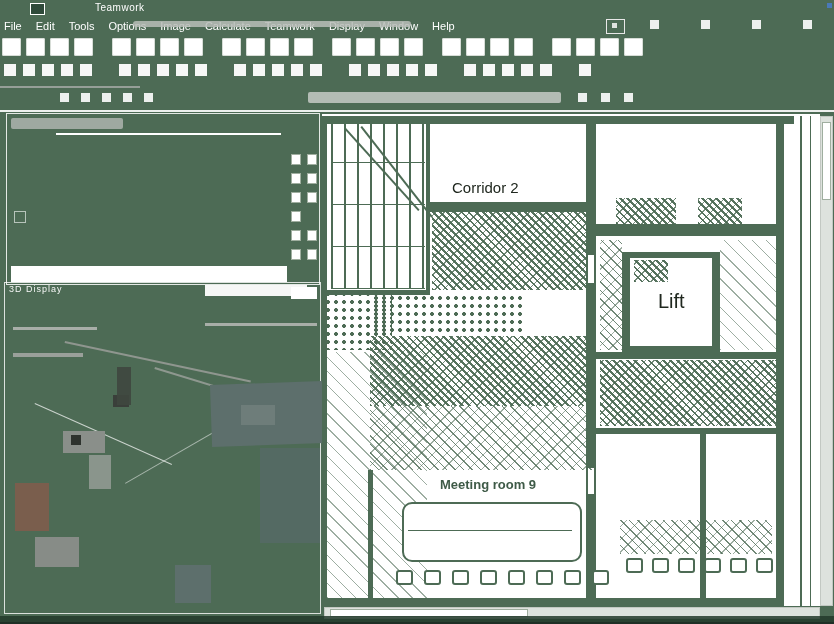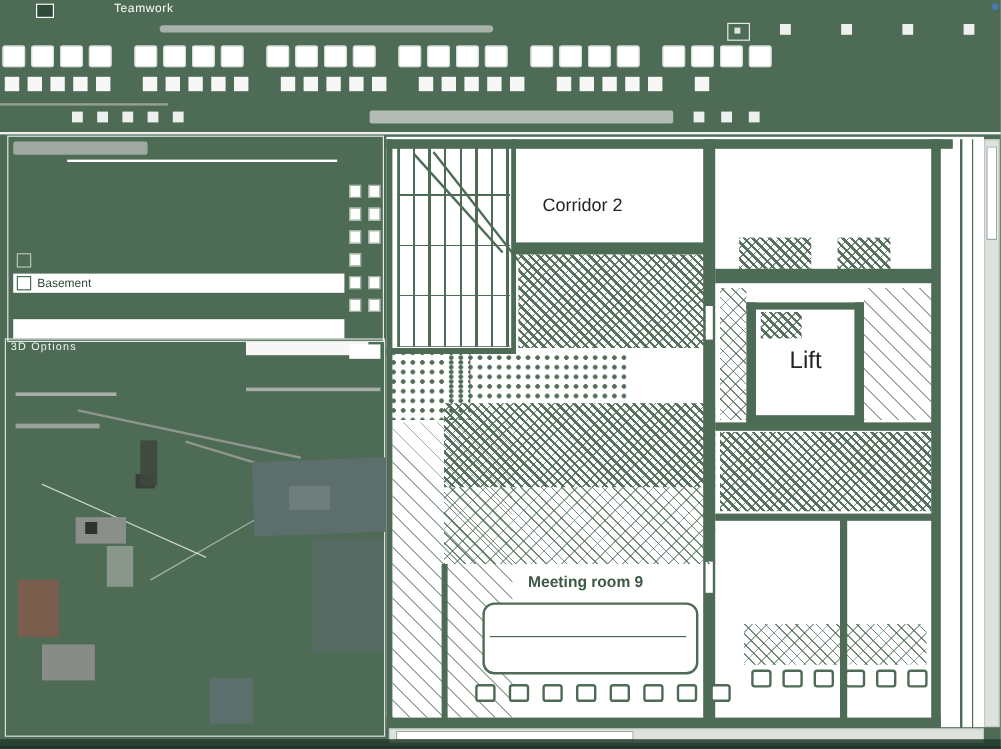--- a/index.html
+++ b/index.html
@@ -84,20 +84,32 @@
 <body>
 
 <div id="root">
 
   <div id="titlebar" class="abs">
     <div id="app-icon" class="abs"></div>
     <div id="title-text" class="abs">Teamwork</div>
     <div id="win-dot" class="abs"></div>
   </div>
 
+  <div id="menubar" class="abs">
+    <span class="menu-item">File</span>
+    <span class="menu-item">Edit</span>
+    <span class="menu-item">Tools</span>
+    <span class="menu-item">Options</span>
+    <span class="menu-item">Image</span>
+    <span class="menu-item">Calculate</span>
+    <span class="menu-item">Teamwork</span>
+    <span class="menu-item">Display</span>
+    <span class="menu-item">Window</span>
+    <span class="menu-item">Help</span>
+  </div>
   <div id="menu-graybar" class="abs"></div>
   <div id="menu-outline-btn" class="abs">
       <div class="inner"></div>
     </div>
   <div id="menu-right-squares" class="abs">
     <div class="mini-sq"></div>
   <div class="mini-sq"></div>
       <div class="mini-sq"></div>
       <div class="mini-sq"></div>
     </div>
@@ -194,39 +206,35 @@
     </div>
 
     <div class="prow selected" style="top:95px;">
       <span class="picon"></span>
       <span class="plabel"></span>
     </div>
     <div class="prow-ctrls" style="left:284px;top:97px;">
       <span class="csq"></span>
     </div>
 
-    <div class="prow" style="top:114px;">
-      <span class="picon"></span>
-      <span class="plabel">Basement</span>
-    </div>
     <div class="prow-ctrls" style="left:284px;top:116px;">
       <span class="csq"></span>
         <span class="csq"></span>
     </div>
 
     <div class="prow-ctrls" style="left:284px;top:135px;">
       <span class="csq"></span>
         <span class="csq"></span>
     </div>
 
     <div class="prow" style="top:152px;"></div>
   </div>
 
   <div id="vp3d" class="abs">
-    <div id="vp3d-title" class="abs">3D Options</div>
+    <div id="vp3d-title" class="abs">3D Display</div>
     <div id="vp3d-titlebox" class="abs"></div>
 
     <div class="patch" style="left:8px;top:44px;width:84px;height:3px;background:#a8aea8;"></div>
     <div class="patch" style="left:200px;top:40px;width:112px;height:3px;background:#a8aea8;"></div>
     <div class="patch" style="left:8px;top:70px;width:70px;height:4px;background:#9aa09a;"></div>
     <div class="patch" style="left:60px;top:58px;width:190px;height:2px;background:#8f968f;transform:rotate(12deg);transform-origin:0 0;"></div>
     <div class="patch" style="left:150px;top:84px;width:170px;height:2px;background:#9aa09a;transform:rotate(17deg);transform-origin:0 0;opacity:.85;"></div>
     <div class="patch" style="left:30px;top:120px;width:150px;height:1px;background:#ffffff;transform:rotate(24deg);transform-origin:0 0;opacity:.7;"></div>
     <div class="patch" style="left:120px;top:200px;width:180px;height:1px;background:#ffffff;transform:rotate(-30deg);transform-origin:0 0;opacity:.5;"></div>
 
@@ -280,21 +288,21 @@
   <div class="hatch-med" style="left:370px;top:406px;width:226px;height:64px;"></div>
   <div class="hatch-light" style="left:327px;top:352px;width:100px;height:246px;"></div>
   <div class="hatch-dense" style="left:600px;top:360px;width:176px;height:66px;"></div>
   <div class="hatch-med" style="left:600px;top:240px;width:22px;height:110px;"></div>
   <div class="hatch-light" style="left:720px;top:240px;width:56px;height:110px;"></div>
   <div class="hatch-dense" style="left:616px;top:198px;width:60px;height:26px;"></div>
   <div class="hatch-dense" style="left:698px;top:198px;width:44px;height:26px;"></div>
   <div class="hatch-dense" style="left:634px;top:260px;width:34px;height:22px;"></div>
   <div class="hatch-med" style="left:620px;top:520px;width:152px;height:34px;"></div>
 
-  <div class="label-dark" style="left:452px;top:163px;">Corridor 2</div>
+  <div class="label-dark" style="left:452px;top:179px;">Corridor 2</div>
   <div class="label-dark" style="left:658px;top:290px;font-size:20px;">Lift</div>
   <div class="label-green" style="left:440px;top:477px;">Meeting room 9</div>
 
   <div id="conf-table" class="abs">
       <div class="mid"></div>
     </div>
   <div class="chair-row" style="left:396px;top:570px;">
     <div class="chair"></div>
   <div class="chair"></div>
       <div class="chair"></div>

